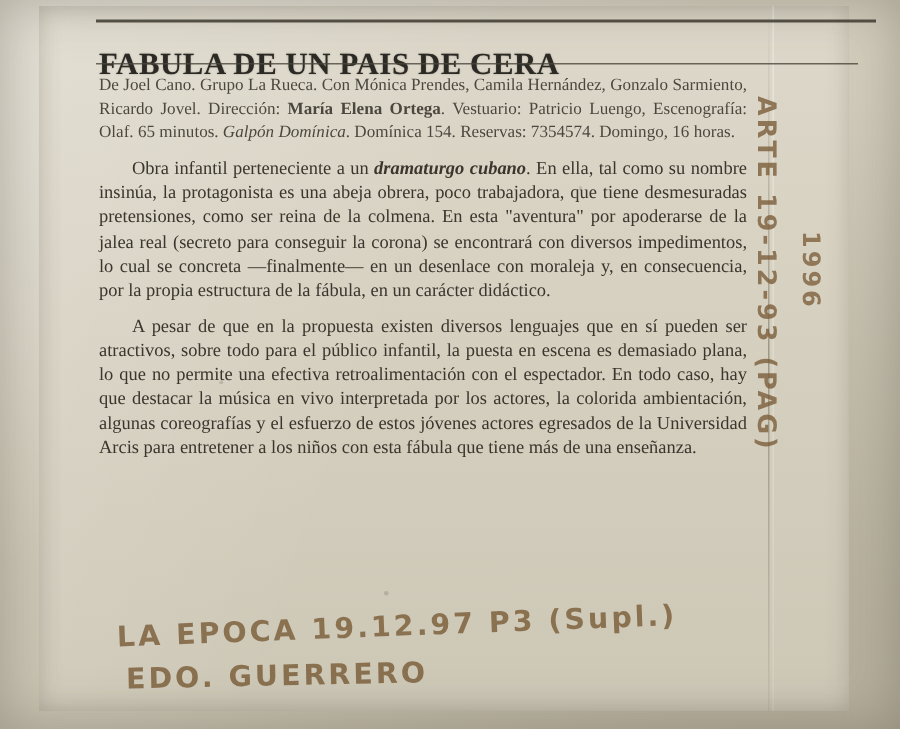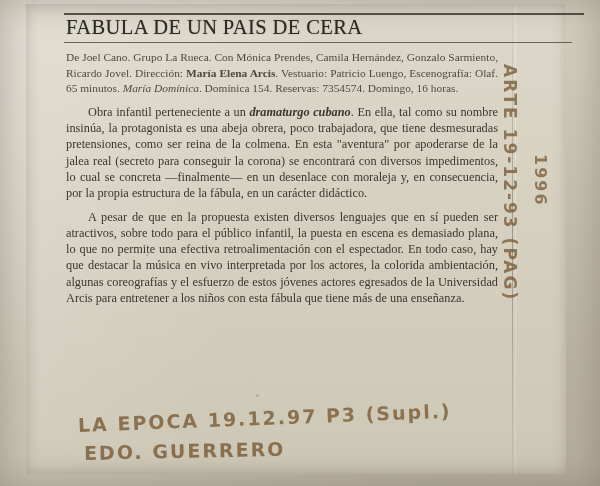--- a/index.html
+++ b/index.html
@@ -50,24 +50,24 @@
     left: 38px;
     top: 9px;
     width: 520px;
     height: 2px;
     background: #3b372e;
     opacity: .85;
   }
   .title {
     position: absolute;
     left: 40px;
-    top: 12px;
+    top: 28px;
     width: 490px;
     font-family: "Liberation Serif", serif;
-    font-weight: normal;
+    font-weight: bold;
     font-size: 20.5px;
     letter-spacing: 0.4px;
     color: #2c2a24;
     text-shadow: 0 0 1px rgba(60,56,46,0.5);
   }
   .title-rule {
     position: absolute;
     left: 38px;
     top: 38px;
     width: 508px;
@@ -172,21 +172,21 @@
 <div class="clipping">
   <div class="paper">
     <div class="crease c1"></div>
     <div class="crease c2"></div>
 
     <div class="topline"></div>
     <div class="title">FABULA DE UN PAIS DE CERA</div>
     <div class="title-rule"></div>
 
     <div class="body">
-      <div class="credits">De Joel Cano. Grupo La Rueca. Con Mónica Prendes, Camila Hernández, Gonzalo Sarmiento, Ricardo Jovel. Dirección: <b>María Elena Arcis</b>. Vestuario: Patricio Luengo, Escenografía: Olaf. 65 minutos. <i>María Domínica</i>. Domínica 154. Reservas: 7354574. Domingo, 16 horas.</div>
+      <div class="credits">De Joel Cano. Grupo La Rueca. Con Mónica Prendes, Camila Hernández, Gonzalo Sarmiento, Ricardo Jovel. Dirección: <b>María Elena Ortega</b>. Vestuario: Patricio Luengo, Escenografía: Olaf. 65 minutos. <i>Galpón Domínica</i>. Domínica 154. Reservas: 7354574. Domingo, 16 horas.</div>
       <p class="para">Obra infantil perteneciente a un <i>dramaturgo cubano</i>. En ella, tal como su nombre insinúa, la protagonista es una abeja obrera, poco trabajadora, que tiene desmesuradas pretensiones, como ser reina de la colmena. En esta "aventura" por apoderarse de la jalea real (secreto para conseguir la corona) se encontrará con diversos impedimentos, lo cual se concreta —finalmente— en un desenlace con moraleja y, en consecuencia, por la propia estructura de la fábula, en un carácter didáctico.</p>
       <p class="para">A pesar de que en la propuesta existen diversos lenguajes que en sí pueden ser atractivos, sobre todo para el público infantil, la puesta en escena es demasiado plana, lo que no permite una efectiva retroalimentación con el espectador. En todo caso, hay que destacar la música en vivo interpretada por los actores, la colorida ambientación, algunas coreografías y el esfuerzo de estos jóvenes actores egresados de la Universidad Arcis para entretener a los niños con esta fábula que tiene más de una enseñanza.</p>
     </div>
 
     <div class="hand hand1">LA EPOCA 19.12.97 P3 (Supl.)</div>
     <div class="hand hand2">EDO. GUERRERO</div>
     <div class="hand-side">ARTE 19-12-93 (PAG)</div>
     <div class="hand-side2">1996</div>
 
     <div class="speck" style="left:120px; top:250px; width:3px; height:2px;"></div>

